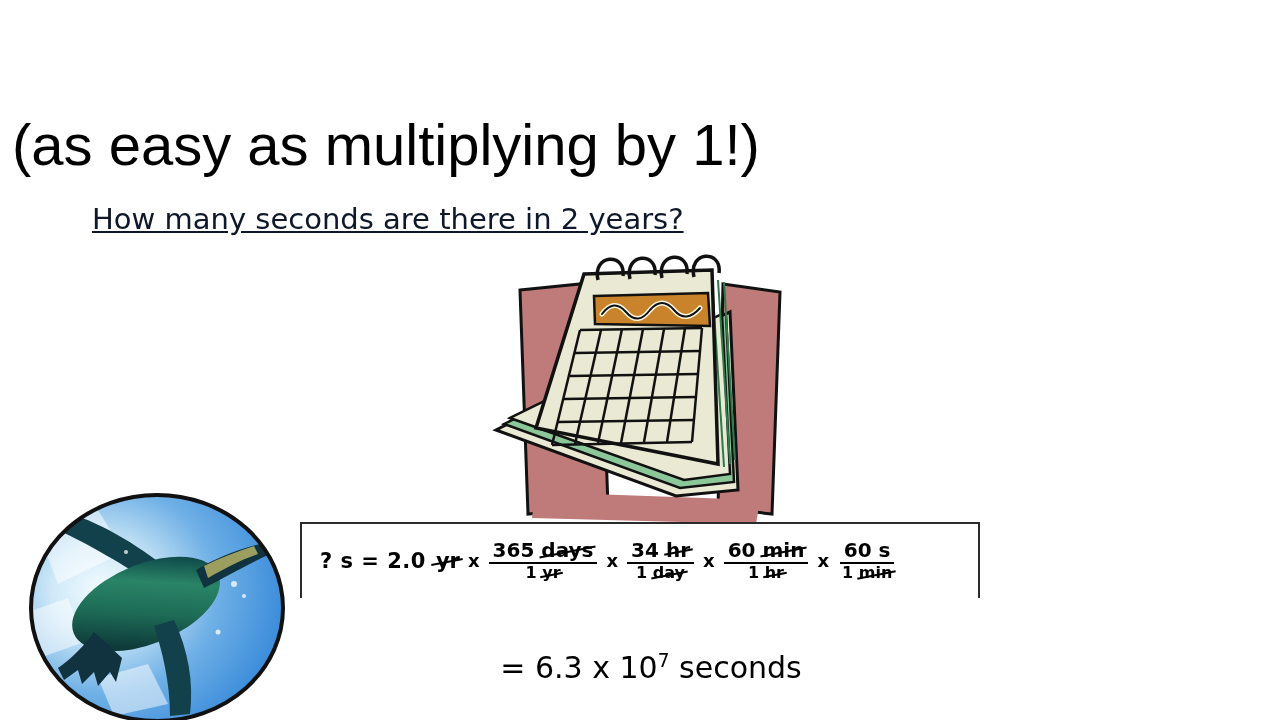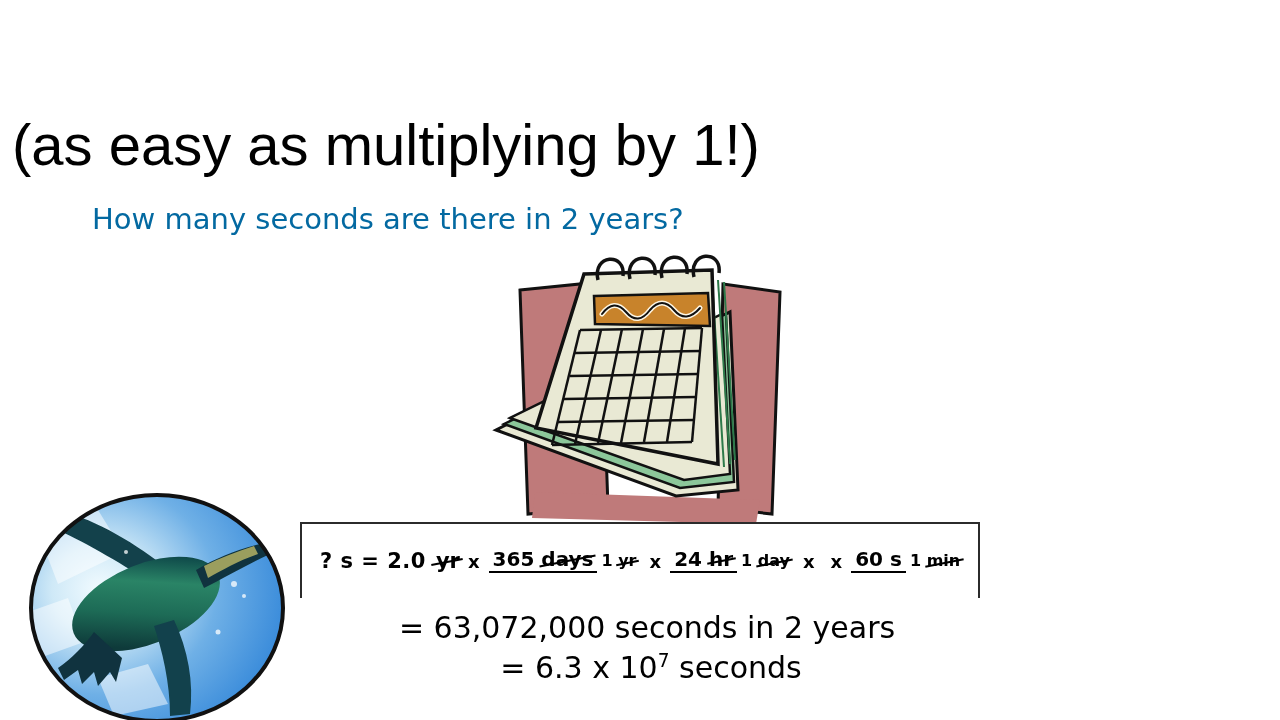--- a/index.html
+++ b/index.html
@@ -46,22 +46,23 @@
   }
 
   
   #question {
     position: absolute;
     left: 92px;
     top: 204px;
     font-family: "DejaVu Sans", sans-serif;
     font-size: 29px;
     line-height: 1.1;
-    color: #0369a1;
-    white-space: nowrap;
+    color: #0f172a;
+    white-space: nowrap;
+    text-decoration: underline;
   }
 
   
   #calendar-figure {
     position: absolute;
     left: 480px;
     top: 252px;
     width: 340px;
     height: 275px;
   }
@@ -103,21 +104,21 @@
     white-space: nowrap;
   }
   .eq-lead { margin-right: 7px; letter-spacing: 0.5px; }
   .eq-times {
     margin: 0 8px;
     font-size: 18px;
     font-weight: bold;
   }
   .frac {
     display: inline-flex;
-    flex-direction: row;
+    flex-direction: column;
     align-items: center;
     line-height: 1.04;
     margin: 0 1px;
   }
   .frac .num {
     padding: 0 4px 1px 4px;
     border-bottom: 2px solid #000000;
     font-size: 20px;
   }
   .frac .den {
@@ -293,32 +294,35 @@
       <span class="eq-times">x</span>
 
       <span class="frac">
         <span class="num"><span>365</span> <span class="cancel">days</span></span>
         <span class="den"><span>1</span> <span class="cancel">yr</span></span>
       </span>
 
       <span class="eq-times">x</span>
 
       <span class="frac">
-        <span class="num"><span>24</span> <span class="cancel">hr</span></span>
+        <span class="num"><span>34</span> <span class="cancel">hr</span></span>
         <span class="den"><span>1</span> <span class="cancel">day</span></span>
       </span>
 
       <span class="eq-times">x</span>
 
+      <span class="frac">
+        <span class="num"><span>60</span> <span class="cancel">min</span></span>
+        <span class="den"><span>1</span> <span class="cancel">hr</span></span>
+      </span>
 
       <span class="eq-times">x</span>
 
       <span class="frac">
         <span class="num"><span>60</span> <span>s</span></span>
         <span class="den"><span>1</span> <span class="cancel">min</span></span>
       </span>
     </div>
   </div>
 
-  <div id="answer-1">= 63,072,000 seconds in 2 years</div>
   <div id="answer-2"><span>= 6.3 x 10</span><span class="sup">7</span><span> seconds</span></div>
 
 </div>
 
 </body></html>

